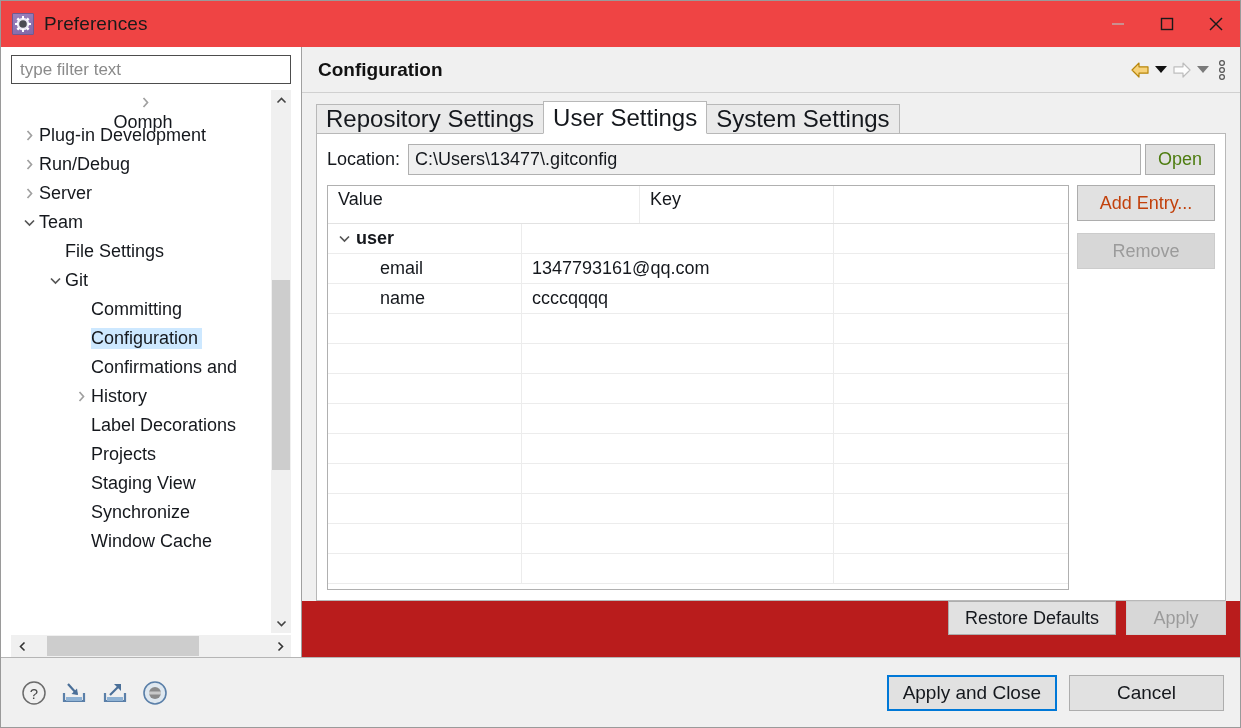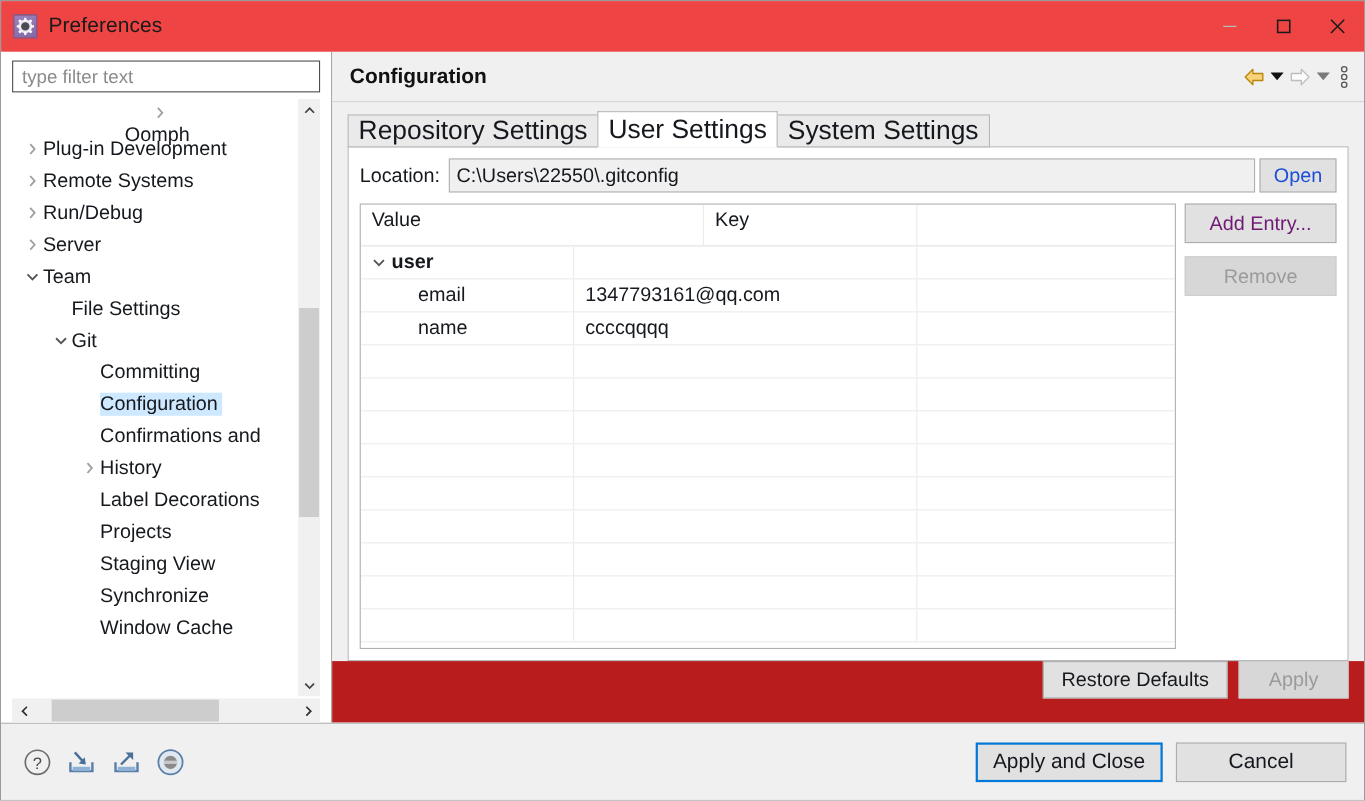--- a/index.html
+++ b/index.html
@@ -231,21 +231,21 @@
     font-size: 18px; color: #15181d;
     min-width: 0;
     overflow: hidden; white-space: nowrap;
   }
   #open-btn {
     margin-left: 4px;
     height: 31px; min-width: 64px;
     padding: 0 12px;
     background: #e1e1e1;
     border: 1px solid #adadad;
-    font-size: 18px; color: #1d4ed8;
+    font-size: 18px; color: #4d7c0f;
     display: flex; align-items: center; justify-content: center;
     cursor: default;
   }
 
   
   #table-area { flex: 1 1 auto; display: flex; min-height: 0; }
   #table-box {
     flex: 1 1 auto;
     min-width: 0;
     border: 1px solid #b0b0b0;
@@ -277,21 +277,21 @@
   #table-side {
     width: 146px; flex: 0 0 146px;
     padding-left: 8px;
     display: flex; flex-direction: column;
     gap: 12px;
   }
   .sidebtn {
     height: 36px;
     background: #e1e1e1;
     border: 1px solid #adadad;
-    font-size: 18px; color: #701a75;
+    font-size: 18px; color: #c2410c;
     display: flex; align-items: center; justify-content: center;
     cursor: default;
   }
   .sidebtn.disabled { color: #9b9b9b; border-color: #cccccc; background: #d7d7d7; }
 
   
   #page-footer {
     flex: 0 0 56px;
     display: flex; align-items: flex-start; justify-content: flex-end;
     gap: 10px;
@@ -404,28 +404,20 @@
                   </svg>
                 </span>
                 <span class="tlabel">Plug-in Development</span>
               </div>
               <div class="tnode" style="padding-left: 8px;">
                 <span class="arrow">
                   <svg width="13" height="13" viewBox="0 0 13 13">
                     <polyline points="4.5,2 8.5,6.5 4.5,11" fill="none" stroke="#a0a0a0" stroke-width="1.7"></polyline>
                   </svg>
                 </span>
-                <span class="tlabel">Remote Systems</span>
-              </div>
-              <div class="tnode" style="padding-left: 8px;">
-                <span class="arrow">
-                  <svg width="13" height="13" viewBox="0 0 13 13">
-                    <polyline points="4.5,2 8.5,6.5 4.5,11" fill="none" stroke="#a0a0a0" stroke-width="1.7"></polyline>
-                  </svg>
-                </span>
                 <span class="tlabel">Run/Debug</span>
               </div>
               <div class="tnode" style="padding-left: 8px;">
                 <span class="arrow">
                   <svg width="13" height="13" viewBox="0 0 13 13">
                     <polyline points="4.5,2 8.5,6.5 4.5,11" fill="none" stroke="#a0a0a0" stroke-width="1.7"></polyline>
                   </svg>
                 </span>
                 <span class="tlabel">Server</span>
               </div>
@@ -566,21 +558,21 @@
             </div>
             <div class="tab">
               <span>System Settings</span>
             </div>
           </div>
 
         <div id="tabpanel">
 
           <div id="loc-row">
             <div id="loc-label">Location:</div>
-            <div id="loc-field">C:\Users\22550\.gitconfig</div>
+            <div id="loc-field">C:\Users\13477\.gitconfig</div>
             <div id="open-btn">Open</div>
           </div>
 
           <div id="table-area">
             <div id="table-box">
                 <div class="trow header">
                   <div class="tcell c2">Value</div>
                   <div class="tcell c1">Key</div>
                   <div class="tcell c3"></div>
                 </div>

